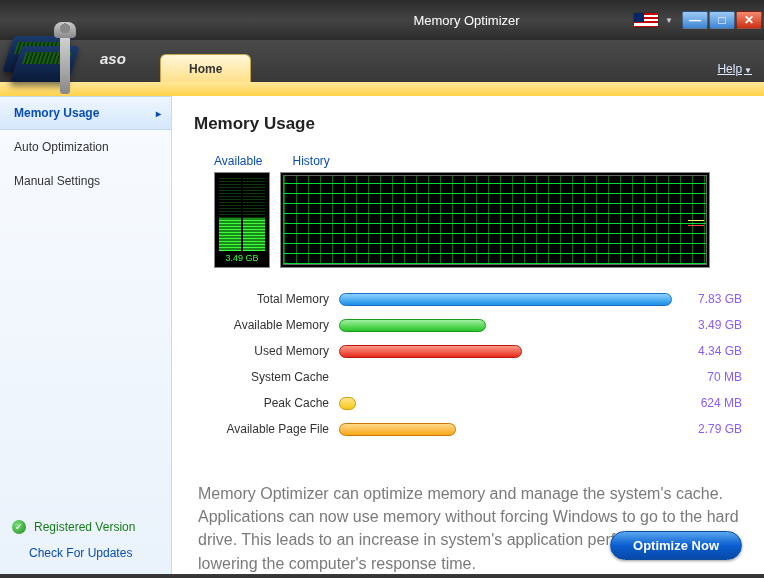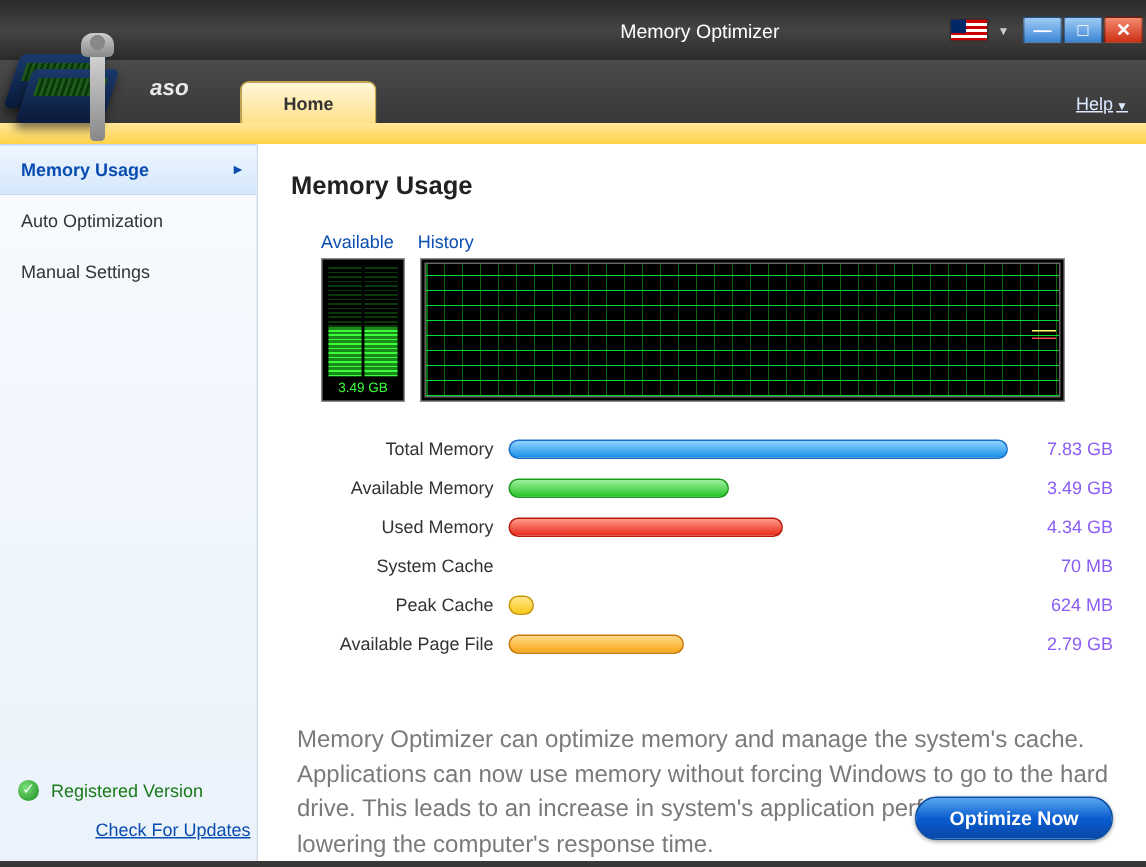--- a/index.html
+++ b/index.html
@@ -34,27 +34,27 @@
 
 .main{display:flex;height:478px;}
 .sidebar{width:172px;background:linear-gradient(#f8fbff,#eaf2fb);border-right:1px solid #cfd9e6;display:flex;flex-direction:column;}
 .nav-item{height:34px;display:flex;align-items:center;padding:0 14px;color:#333;cursor:default;}
 .nav-item.active{background:linear-gradient(#eef6ff,#d5e8fb);color:#0a4db0;font-weight:bold;position:relative;border-top:1px solid #c4d8ef;border-bottom:1px solid #c4d8ef;}
 .nav-item.active::after{content:"▸";position:absolute;right:10px;color:#0a4db0;font-size:10px;}
 .sidebar-spacer{flex:1;}
 .reg{display:flex;align-items:center;gap:8px;padding:8px 12px;color:#1a7a1a;}
 .reg .dot{width:14px;height:14px;background:radial-gradient(circle at 35% 35%,#7be07b,#1a8a1a);border-radius:50%;position:relative;}
 .reg .dot::after{content:"✓";position:absolute;inset:0;color:#fff;font-size:10px;text-align:center;line-height:14px;}
-.upd{padding:4px 4px 14px;color:#0a4db0;text-decoration:underline;text-align:right;}
+.upd{padding:4px 29px 14px;color:#0a4db0;}
 
 .content{flex:1;padding:18px 22px 10px;position:relative;display:flex;flex-direction:column;}
 .heading{font-size:17px;font-weight:bold;color:#222;margin-bottom:10px;}
 .hr{height:1px;background:#c9d4e2;margin-bottom:10px;}
 
-.chart-head{color:#0a4db0;font-size:12px;display:flex;gap:10px;margin-bottom:4px;margin-left:20px;}
+.chart-head{color:#0a4db0;font-size:12px;display:flex;gap:24px;margin-bottom:4px;margin-left:20px;}
 .charts{display:flex;gap:10px;margin-left:20px;margin-bottom:18px;}
 .avail-box{width:56px;height:96px;border:1px solid #8a8a8a;background:#000;padding:4px;display:flex;flex-direction:column;}
 .bars{flex:1;display:flex;gap:2px;}
 .bar{flex:1;background:#021;position:relative;background-image:repeating-linear-gradient(0deg,#0a3a0a 0 1px,#000 1px 3px);}
 .bar .fill{position:absolute;bottom:0;left:0;right:0;background:repeating-linear-gradient(0deg,#3cff3c 0 1px,#1a8a1a 1px 3px);height:44%;}
 .avail-lbl{color:#3cff3c;font-size:9px;text-align:center;margin-top:2px;}
 .hist-box{width:430px;height:96px;border:1px solid #8a8a8a;padding:2px;background:#000;}
 .hist-inner{width:100%;height:100%;border:1px solid #666;background:#000;background-image:repeating-linear-gradient(0deg,#0d3 0 1px,transparent 1px 10px),repeating-linear-gradient(90deg,#0a6a0a 0 1px,transparent 1px 12px);position:relative;}
 .trace{position:absolute;right:2px;top:44px;width:16px;height:6px;border-top:1px solid #ff6; border-bottom:1px solid #f44;}
 

